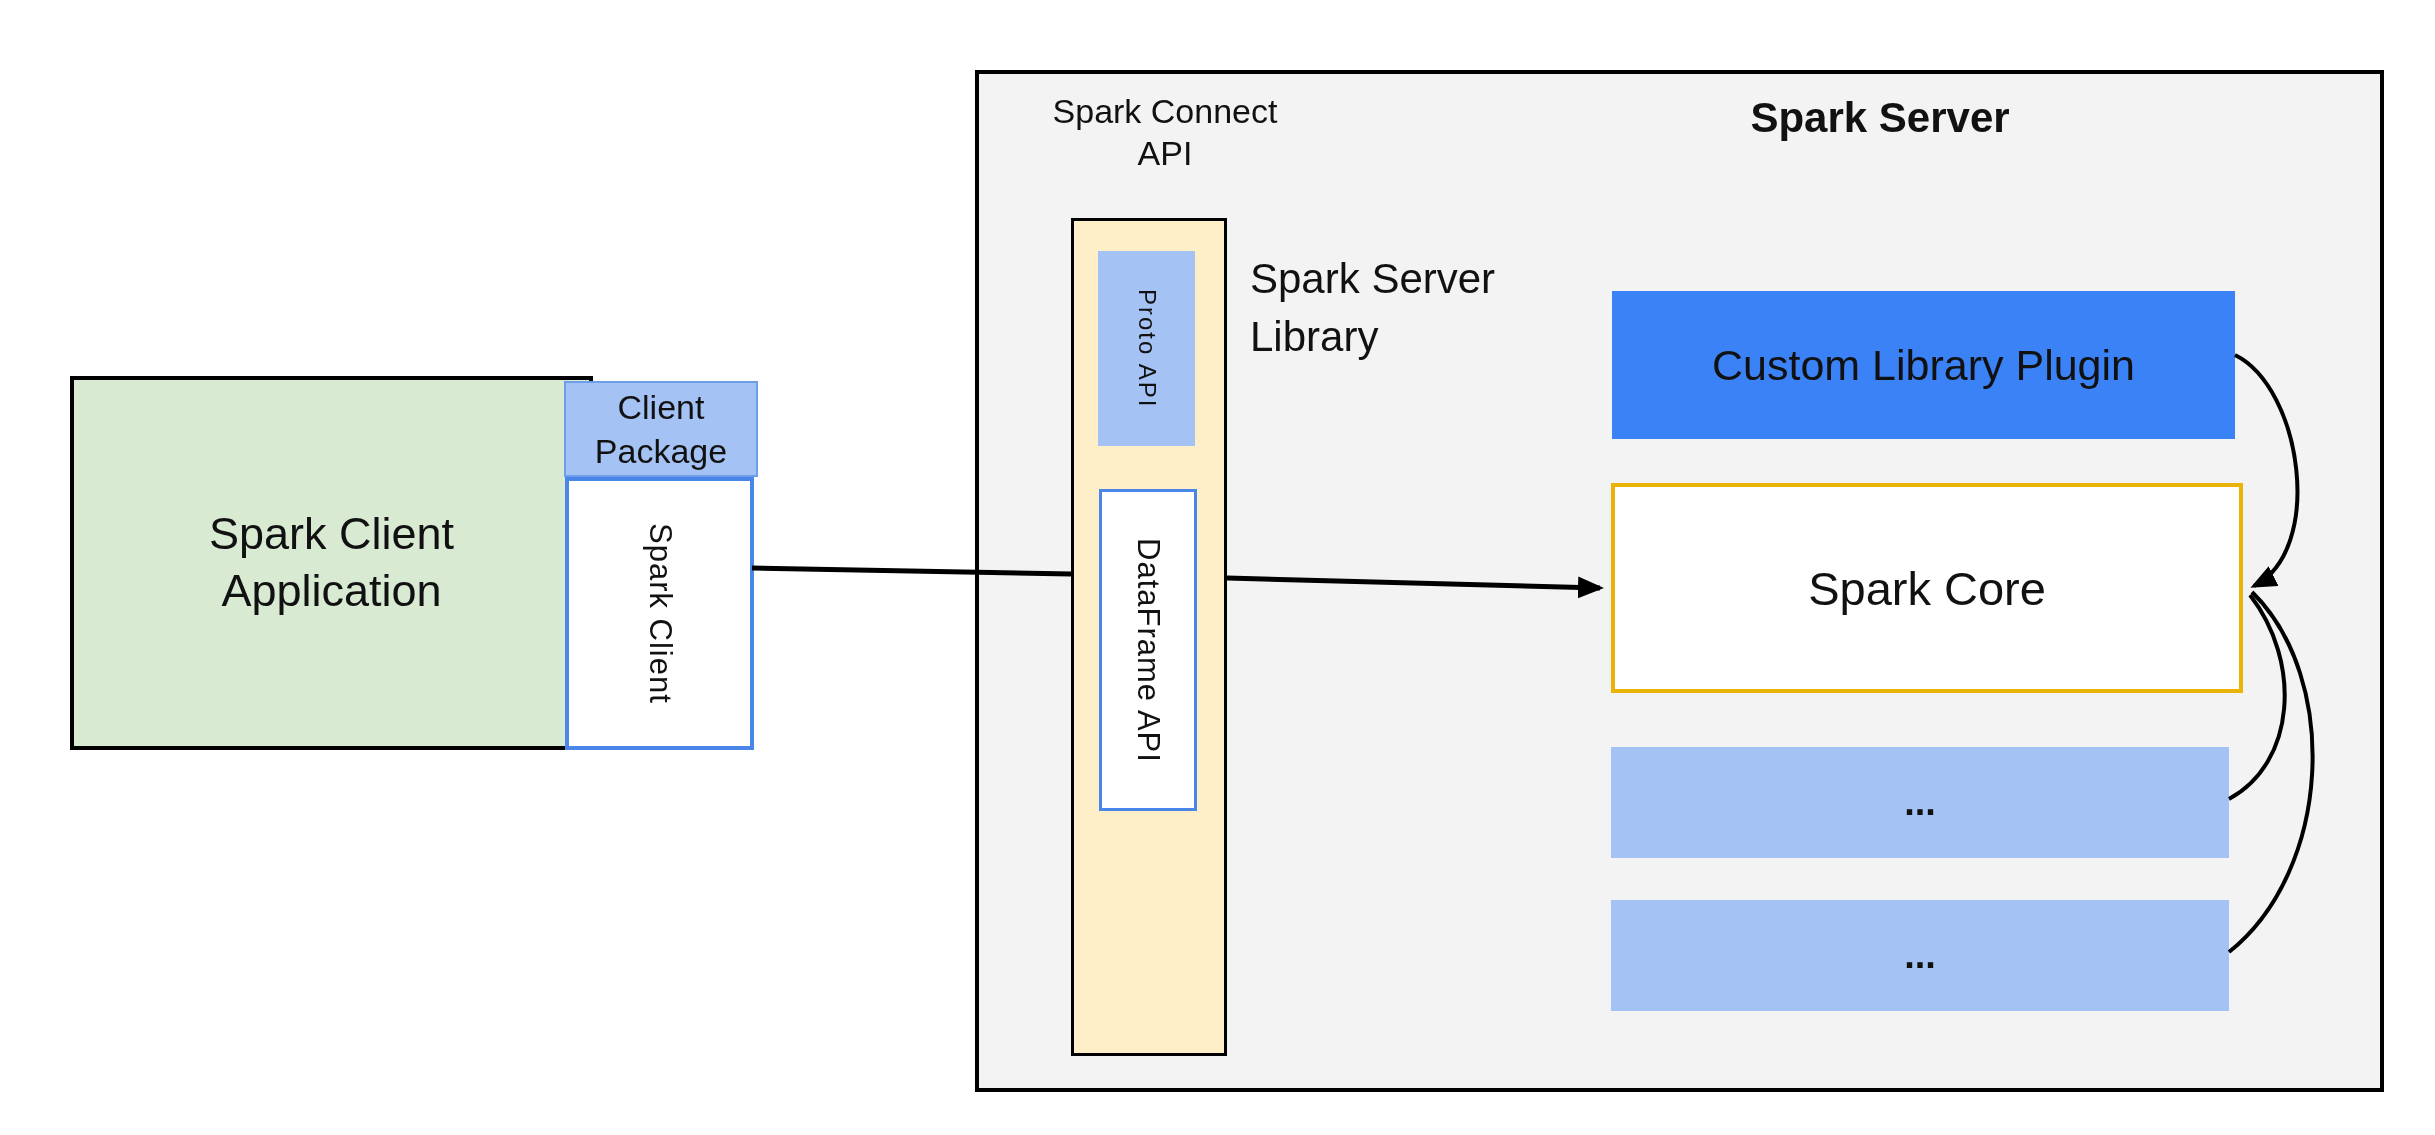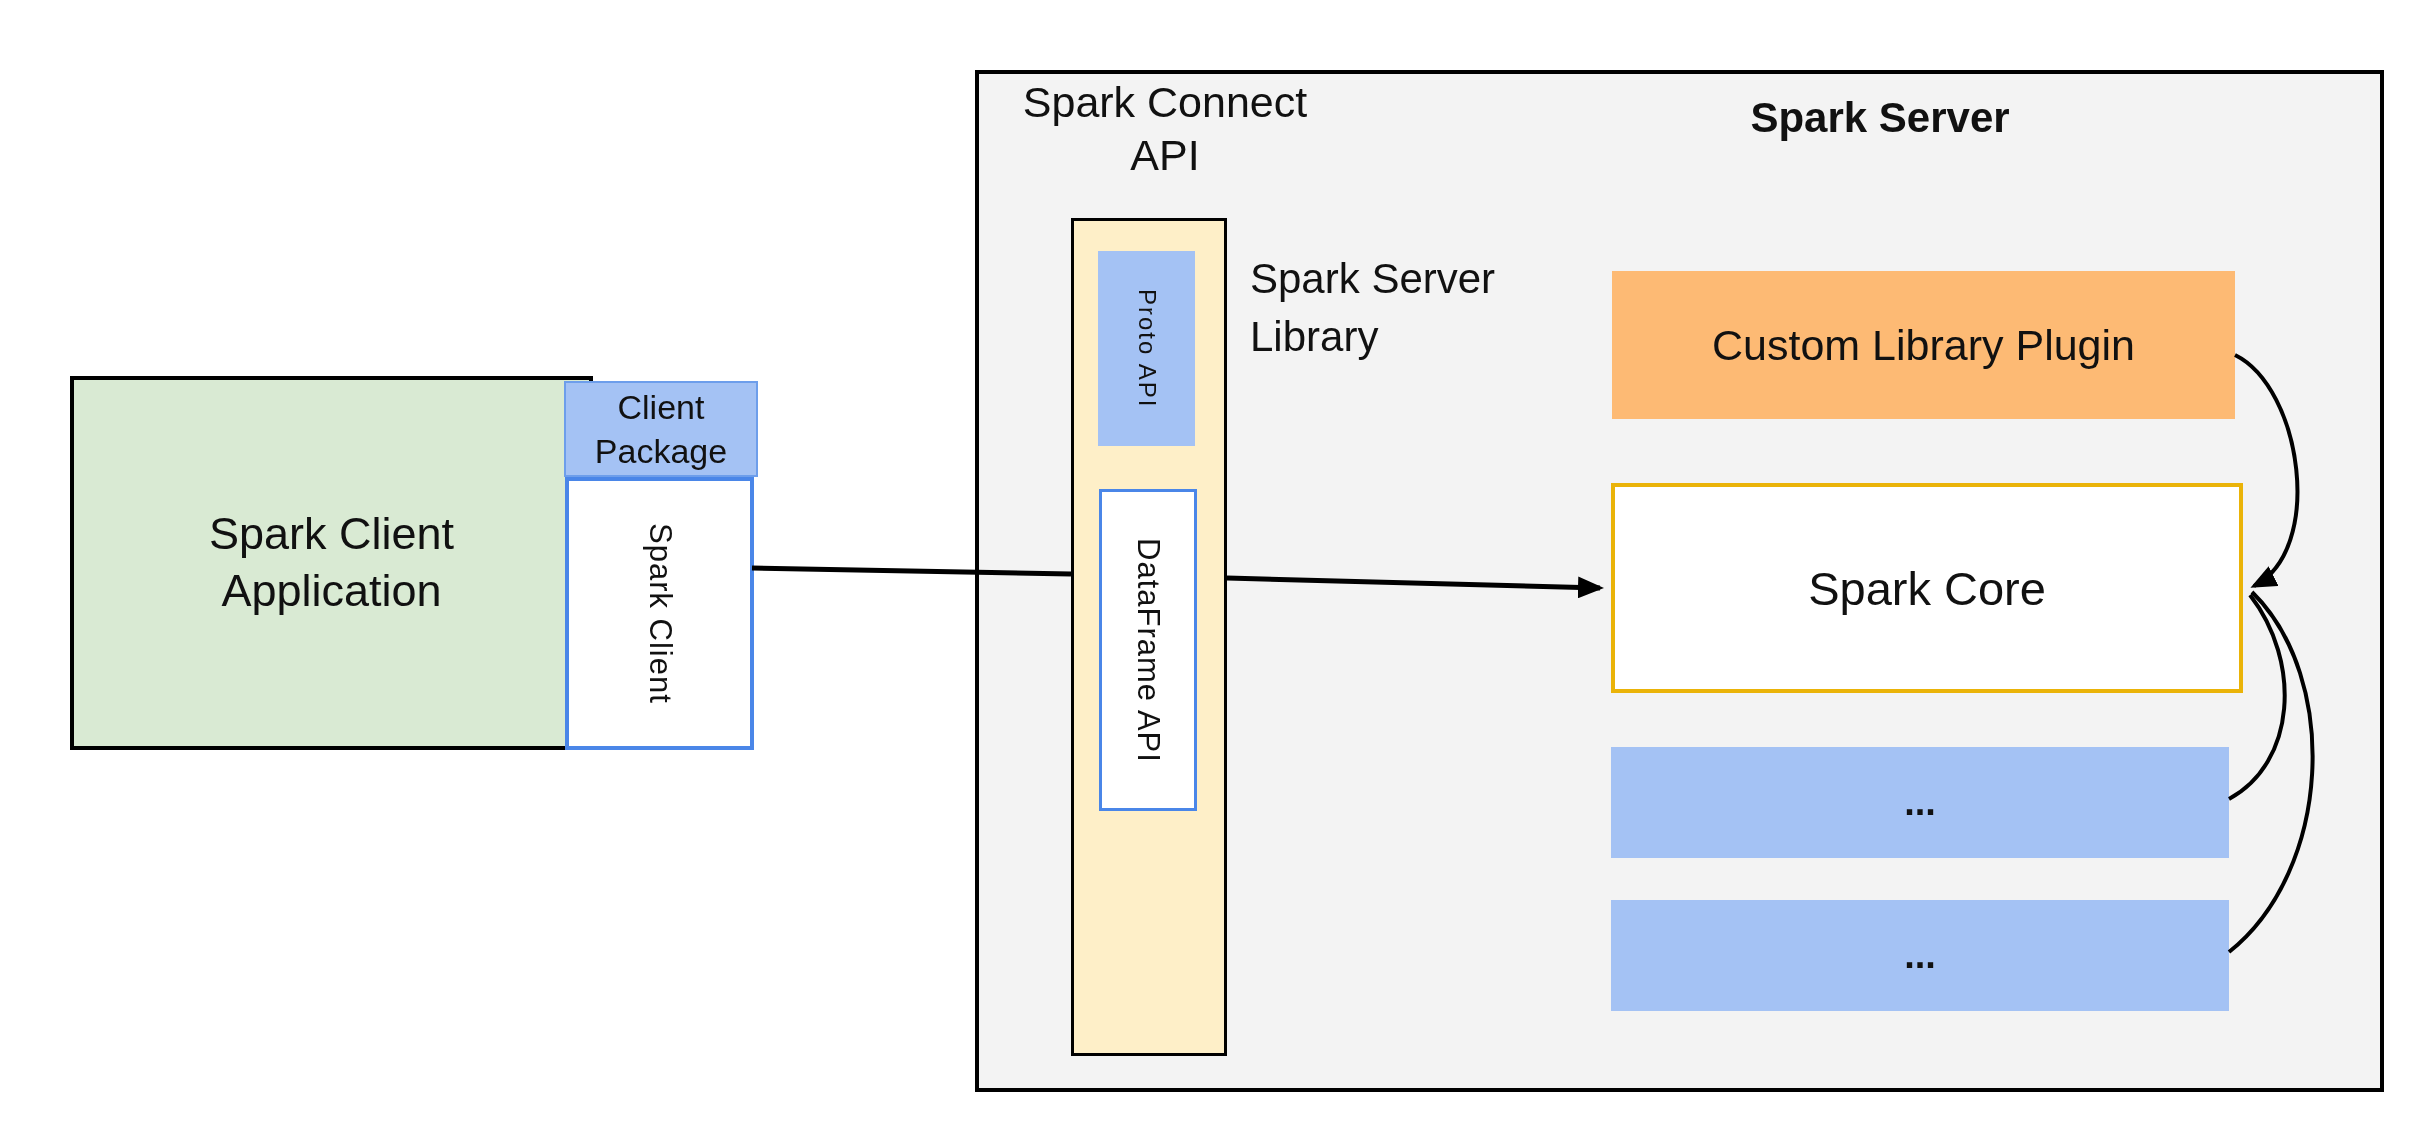--- a/index.html
+++ b/index.html
@@ -31,22 +31,22 @@
     left: 565px; top: 477px; width: 189px; height: 273px;
     background: #ffffff; border: 4px solid #4a86e8;
   }
 
   
   .server-box {
     left: 975px; top: 70px; width: 1409px; height: 1022px;
     background: #f3f3f3; border: 4px solid #000000;
   }
   .connect-api-label {
-    left: 985px; top: 76px; width: 360px;
-    font-size: 43px; line-height: 1.24; text-align: center;
+    left: 985px; top: 90px; width: 360px;
+    font-size: 34px; line-height: 1.24; text-align: center;
   }
   .server-title {
     left: 1620px; top: 94px; width: 520px;
     font-size: 42px; font-weight: bold; text-align: center;
   }
   .server-library-label {
     left: 1250px; top: 250px; width: 400px;
     font-size: 42px; line-height: 1.38; text-align: left;
   }
 
@@ -66,22 +66,22 @@
   .vtext {
     writing-mode: vertical-rl;
     text-orientation: mixed;
   }
   .proto-box .vtext { font-size: 24px; letter-spacing: 2px; }
   .dataframe-box .vtext { font-size: 31px; letter-spacing: 1px; }
   .spark-client-box .vtext { font-size: 31px; letter-spacing: 1px; }
 
   
   .plugin-box {
-    left: 1612px; top: 271px; width: 623px; height: 148px;
-    background: #fdba74; font-size: 43px;
+    left: 1612px; top: 291px; width: 623px; height: 148px;
+    background: #3b82f6; font-size: 43px;
   }
   .core-box {
     left: 1611px; top: 483px; width: 632px; height: 210px;
     background: #ffffff; border: 4px solid #eab308;
     font-size: 47px;
   }
   .slot-box {
     left: 1611px; width: 618px; height: 111px;
     background: #a4c2f4; font-size: 38px; font-weight: bold;
   }

